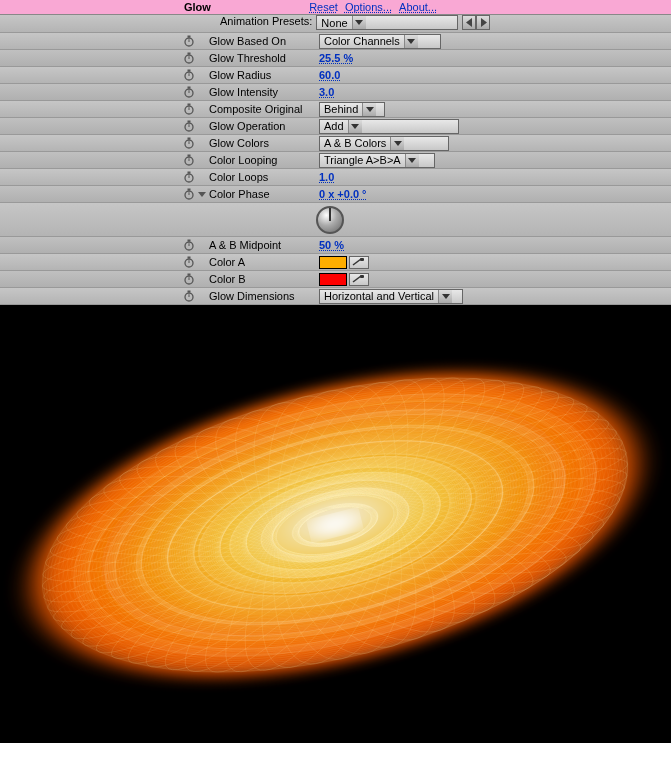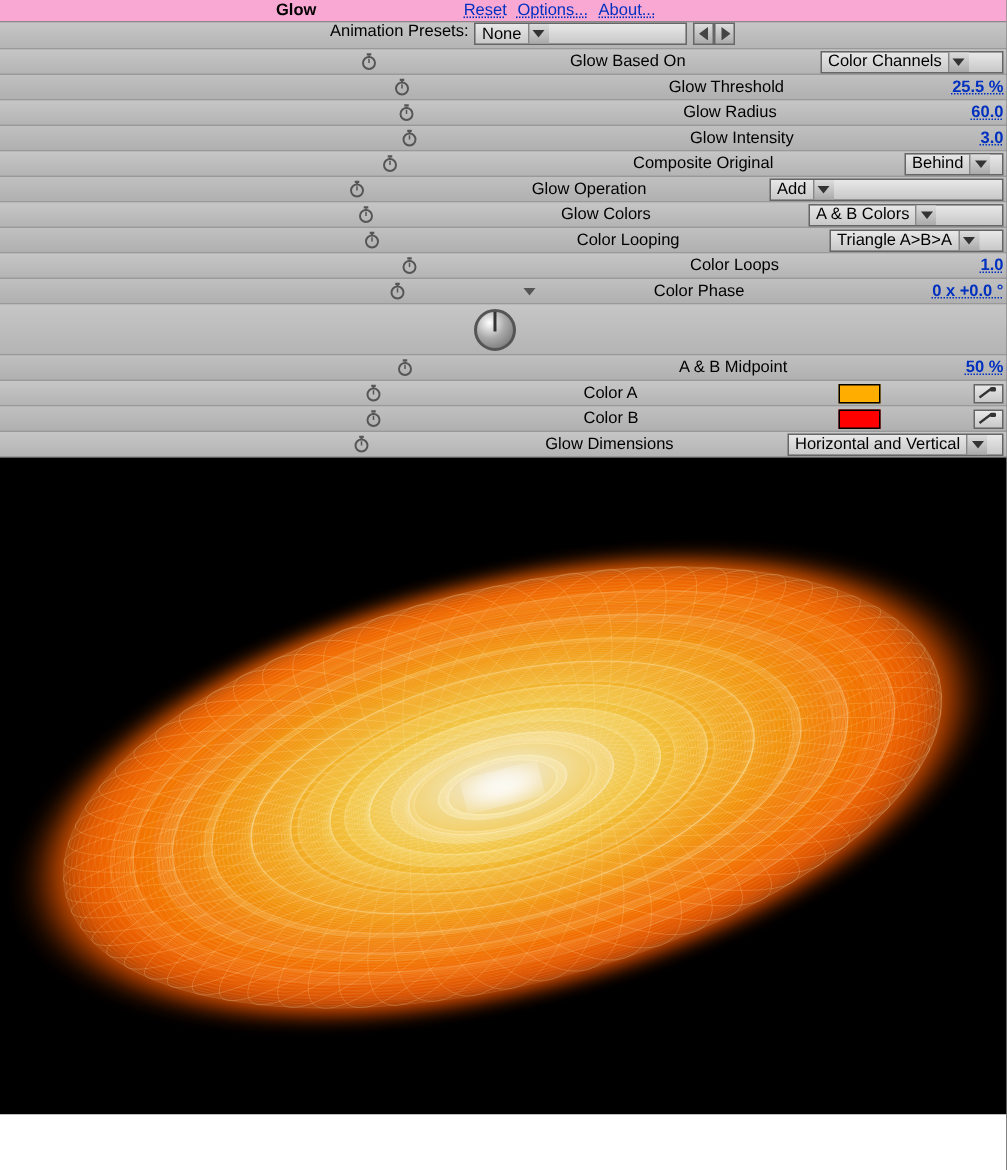--- a/index.html
+++ b/index.html
@@ -2,21 +2,21 @@
 <html><head>
 <meta charset="utf-8">
 <style>
   * { box-sizing: border-box; margin: 0; padding: 0; }
   body { font-family: Tahoma, Arial, sans-serif; font-size: 11px; background: #fff; width: 671px; }
   .panel { width: 671px; background: #b8b8b8; }
   .panel-header { display: flex; align-items: center; background: #f9a8d4; padding: 1px 4px; border-bottom: 1px solid #888; }
   .panel-header .title { font-weight: bold; margin-left: 180px; }
   .panel-header .links { margin-left: auto; margin-right: 230px; }
   .panel-header .links span { color: #0030c0; text-decoration: underline dotted; cursor: pointer; margin-left: 4px; }
-  .row { display: flex; align-items: center; height: 17px; background: linear-gradient(#c6c6c6,#b4b4b4); border-bottom: 1px solid #999; padding: 0 2px; justify-content: space-between; }
+  .row { display: flex; align-items: center; height: 17px; background: linear-gradient(#c6c6c6,#b4b4b4); border-bottom: 1px solid #999; padding: 0 2px; }
   .row:nth-child(even) { background: linear-gradient(#c0c0c0,#b0b0b0); }
   .spacer-left { width: 180px; flex-shrink: 0; }
   .stopwatch { width: 14px; height: 14px; display: inline-flex; align-items: center; justify-content: center; margin-right: 2px; flex-shrink: 0; }
   .stopwatch svg { width: 12px; height: 12px; }
   .tri { width: 0; height: 0; border-left: 4px solid transparent; border-right: 4px solid transparent; border-top: 5px solid #555; margin-right: 3px; visibility: hidden; }
   .tri.vis { visibility: visible; }
   .label { width: 110px; color: #000; flex-shrink: 0; }
   .value { color: #0030c0; text-decoration: underline dotted; cursor: text; font-weight: bold; }
   .select { display: inline-flex; align-items: center; background: linear-gradient(#e8e8e8,#c8c8c8); border: 1px solid #666; height: 15px; font-size: 11px; padding: 0 2px 0 4px; }
   .select .caret { width: 14px; height: 13px; background: linear-gradient(#ddd,#aaa); border-left: 1px solid #888; margin-left: 4px; display: flex; align-items: center; justify-content: center; }
@@ -148,21 +148,21 @@
         <span class="stopwatch">
           <svg viewBox="0 0 12 12">
             <circle cx="6" cy="7" r="4" fill="none" stroke="#555" stroke-width="1.3"></circle>
             <rect x="4.5" y="0.5" width="3" height="1.5" fill="#555"></rect>
             <line x1="6" y1="2" x2="6" y2="3" stroke="#555" stroke-width="1.3"></line>
             <line x1="6" y1="7" x2="6" y2="4.2" stroke="#555" stroke-width="1"></line>
           </svg>
         </span>
         <span class="tri "></span>
         <span class="label">Glow Operation</span>
-        <span class="select" style="width:156px">
+        <span class="select" style="width:140px">
           <span>Add</span>
           <span class="caret"></span>
         </span>
       </div>
       <div class="row">
         <span class="spacer-left"></span>
         <span class="stopwatch">
           <svg viewBox="0 0 12 12">
             <circle cx="6" cy="7" r="4" fill="none" stroke="#555" stroke-width="1.3"></circle>
             <rect x="4.5" y="0.5" width="3" height="1.5" fill="#555"></rect>

